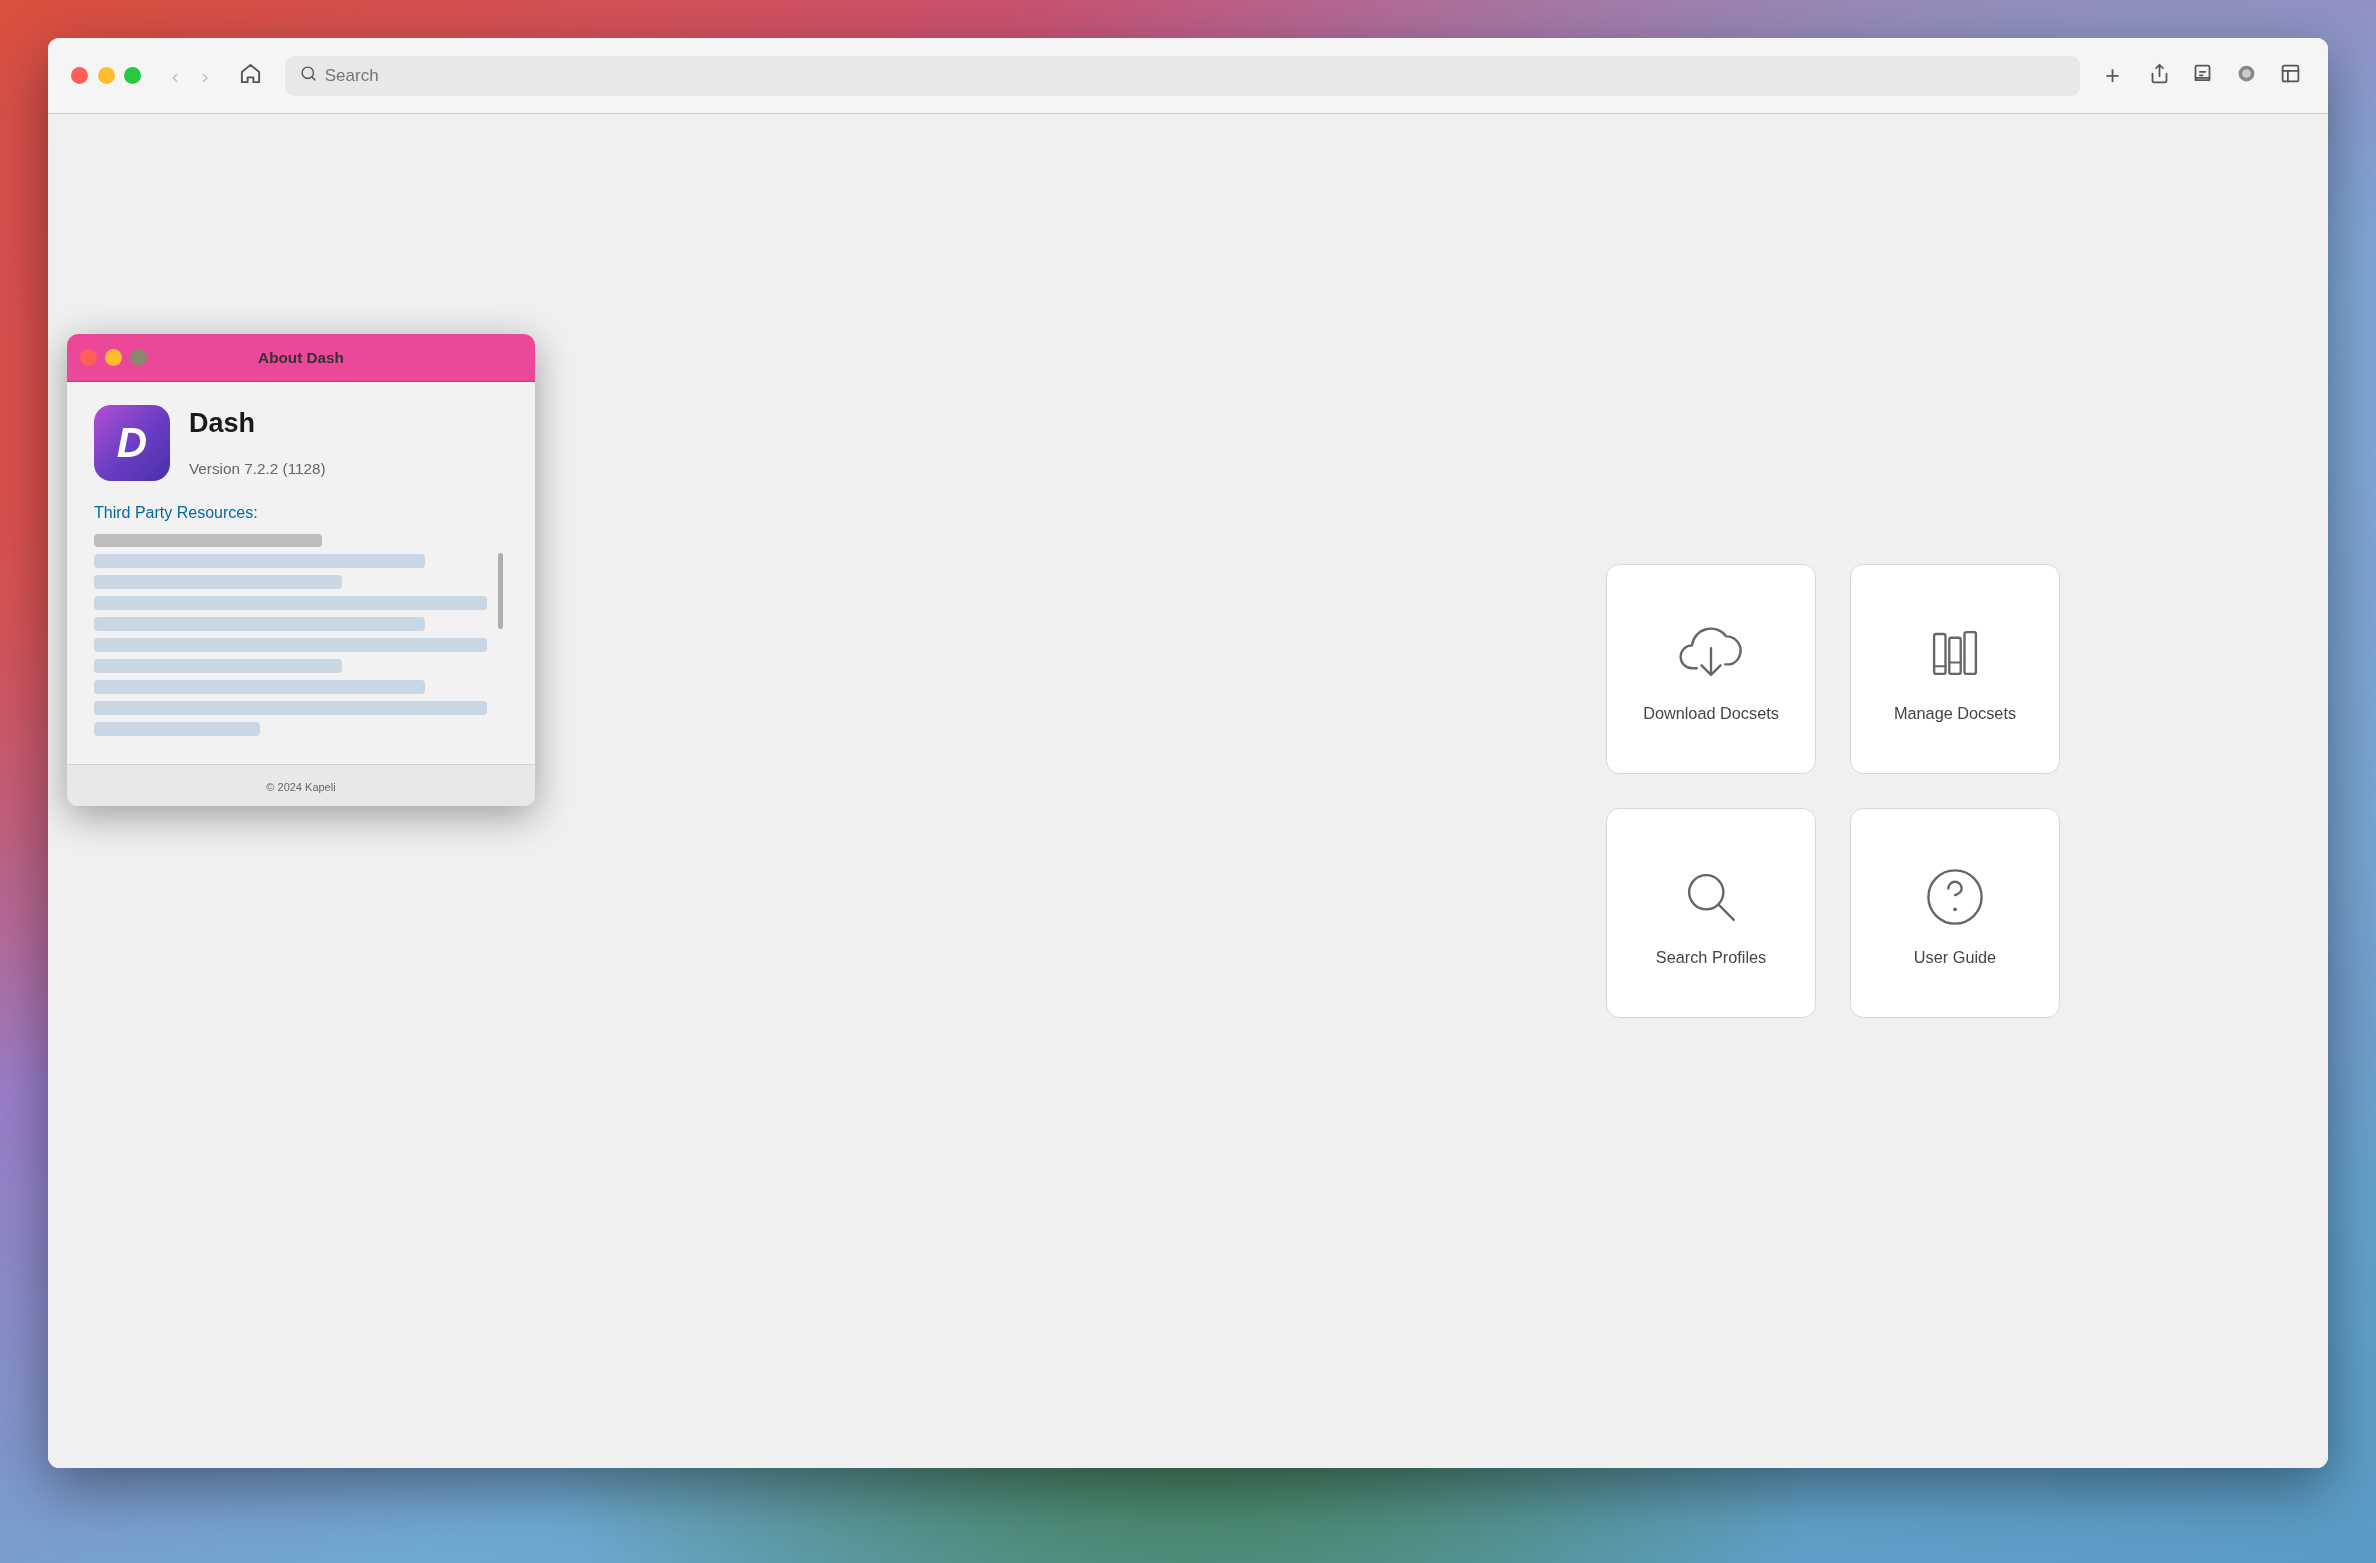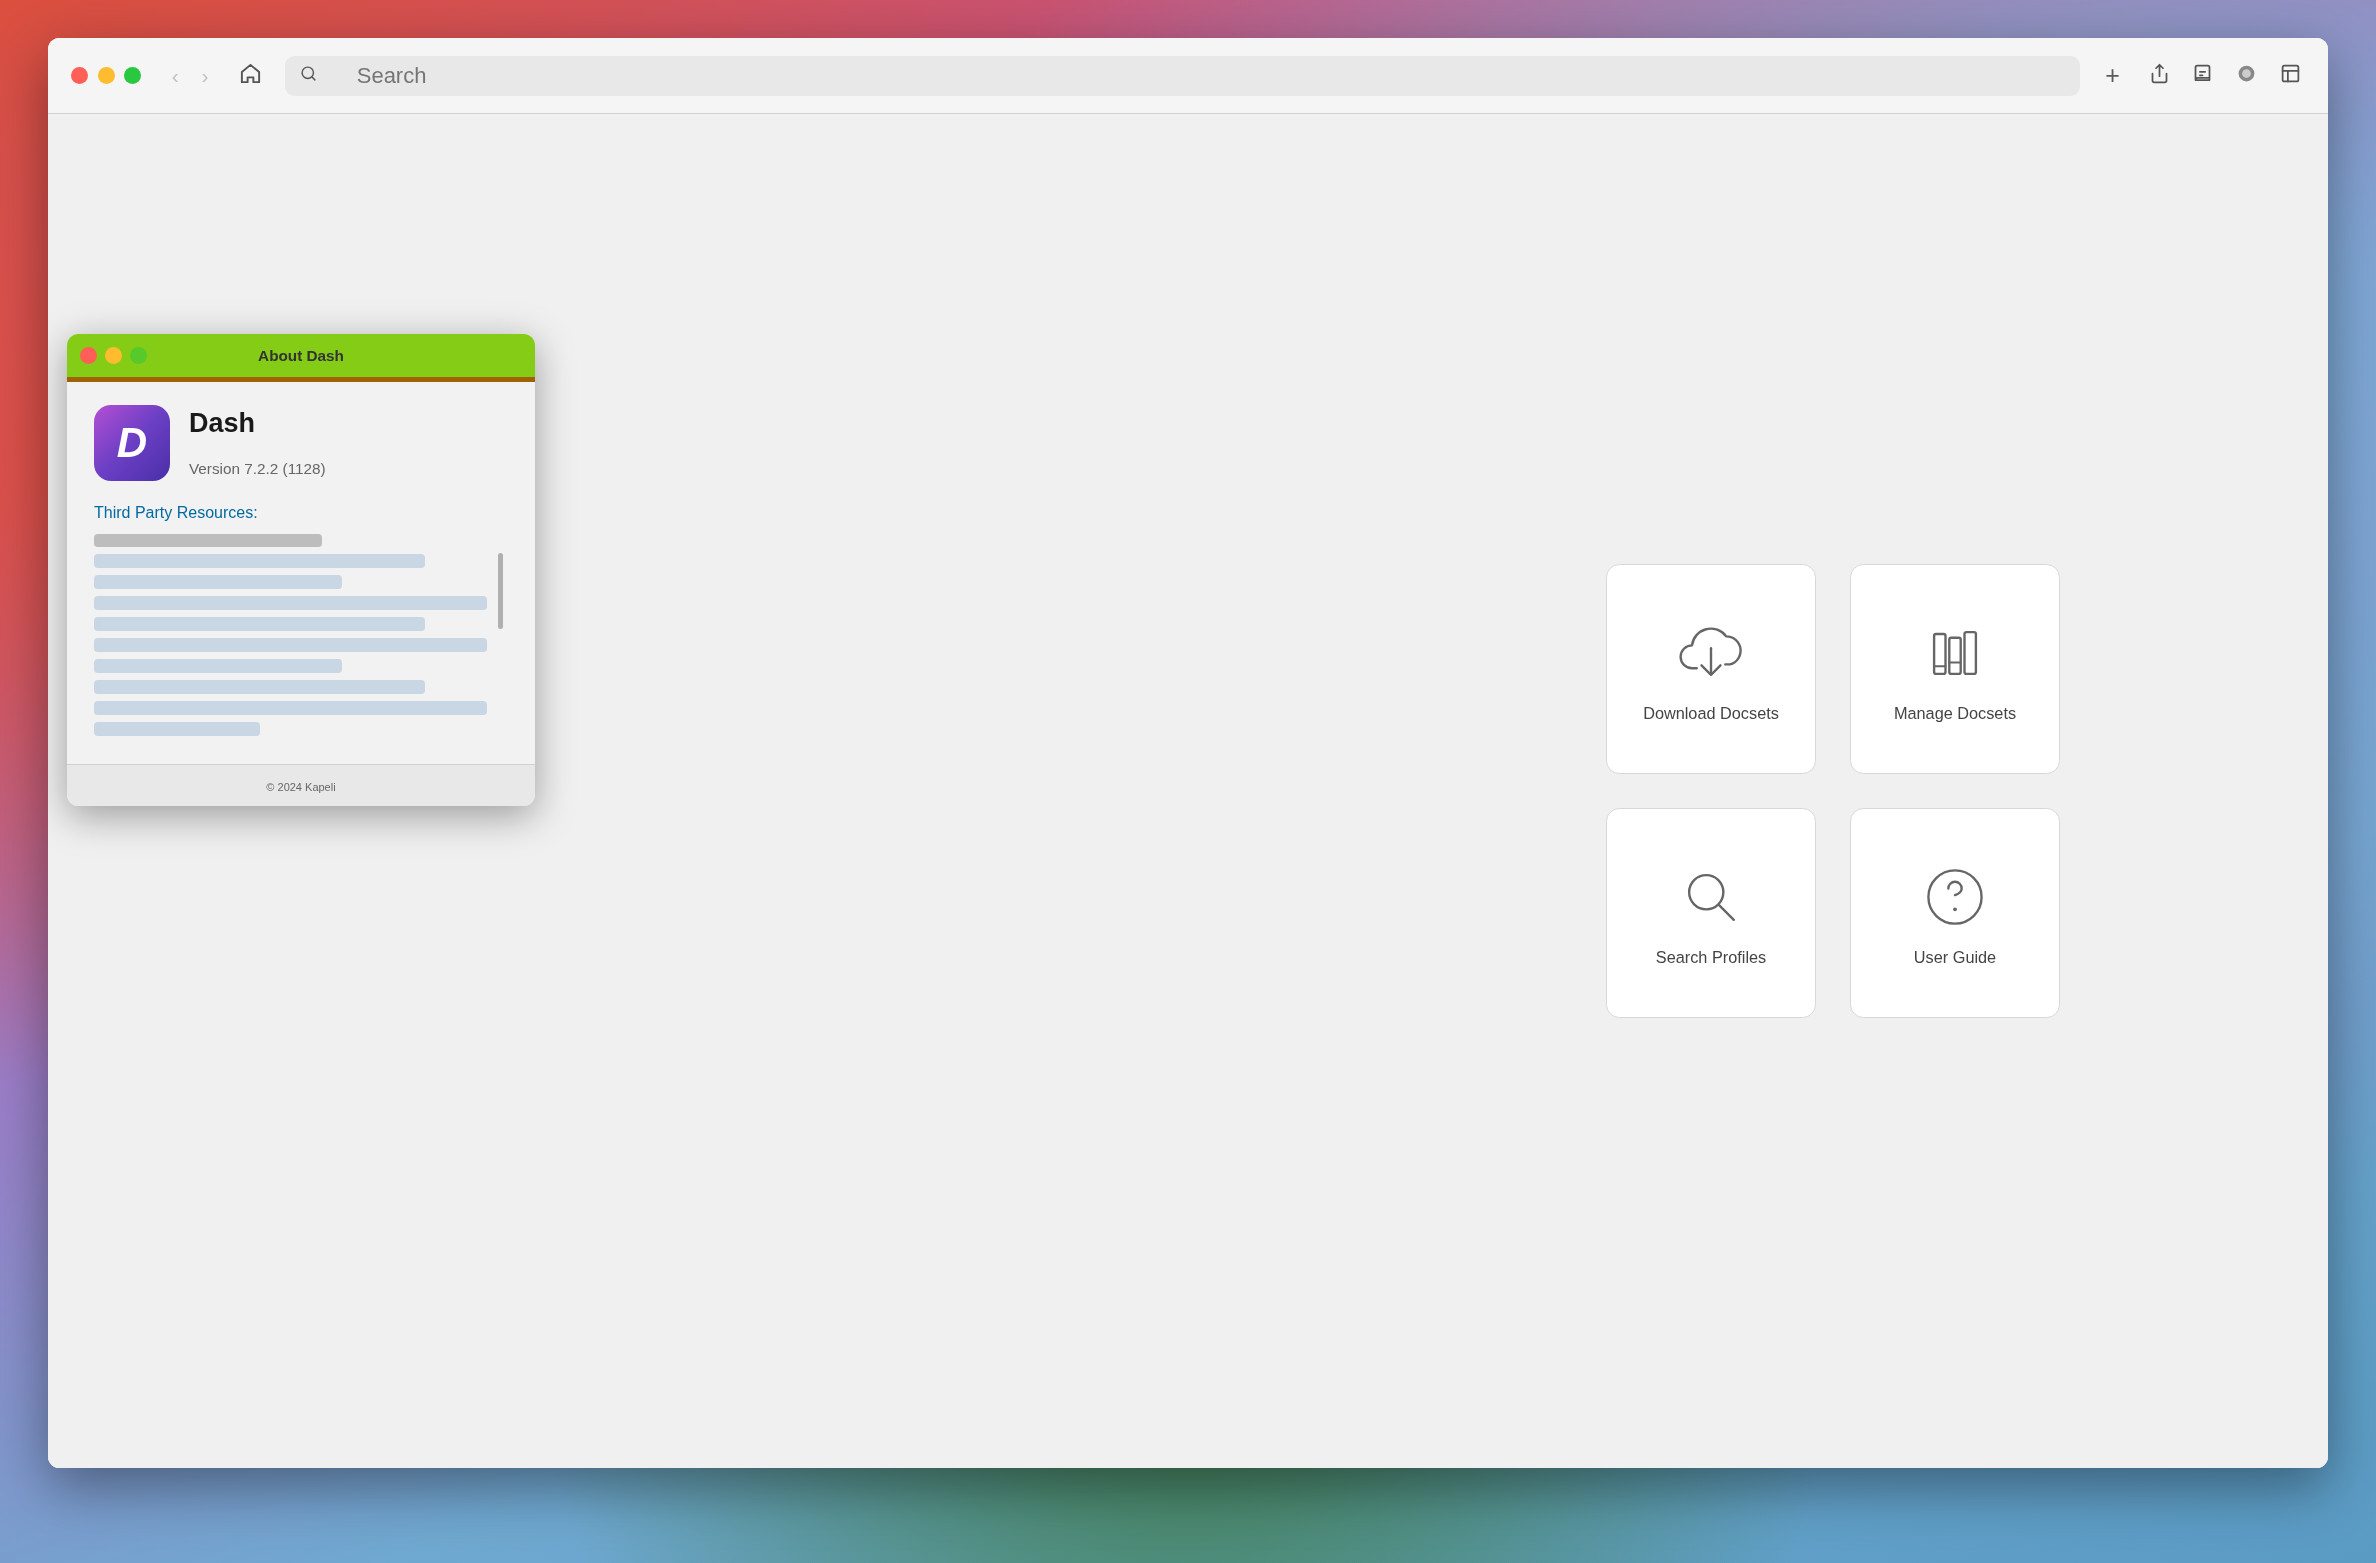--- a/index.html
+++ b/index.html
@@ -109,24 +109,23 @@
 
     .safari-search-bar .search-icon-inner {
       font-size: 17px;
       color: #888;
     }
 
     .safari-search-bar input {
       background: none;
       border: none;
       outline: none;
-      font-size: 22px;
+      font-size: 17px;
       color: #be185d;
       flex: 1;
-      margin-left: 32px;
     }
 
     .toolbar-actions {
       display: flex;
       gap: 15.3px;
       align-items: center;
     }
 
     .toolbar-action-btn {
       background: none;
@@ -201,22 +200,22 @@
       background: #f2f2f2;
       border-radius: 11.5px;
       box-shadow: 0 9.6px 38px rgba(0,0,0,0.35);
       overflow: hidden;
       display: flex;
       flex-direction: column;
     }
 
     .modal-titlebar {
       height: 48px;
-      background: #84cc16;
-      border-bottom: 5px solid #a16207;
+      background: #ec4899;
+      border-bottom: 1px solid #a16207;
       display: flex;
       align-items: center;
       justify-content: center;
       position: relative;
     }
 
     .modal-title {
       font-size: 15.3px;
       font-weight: 600;
       color: #333;

